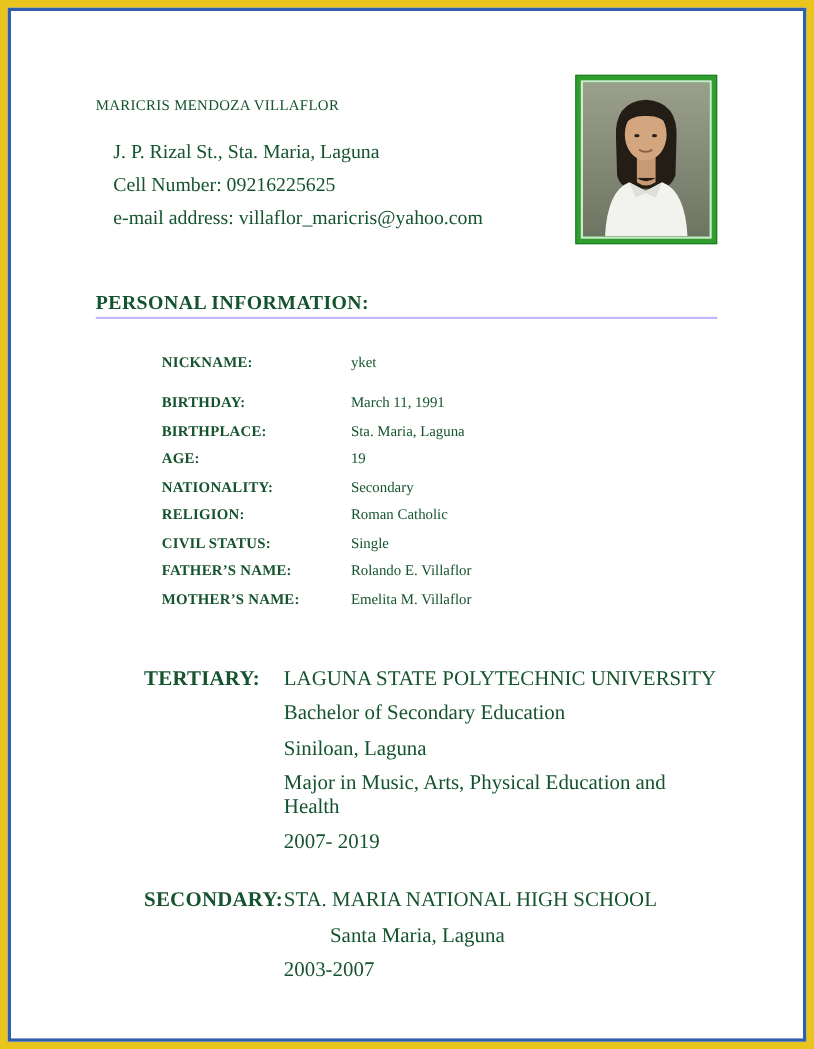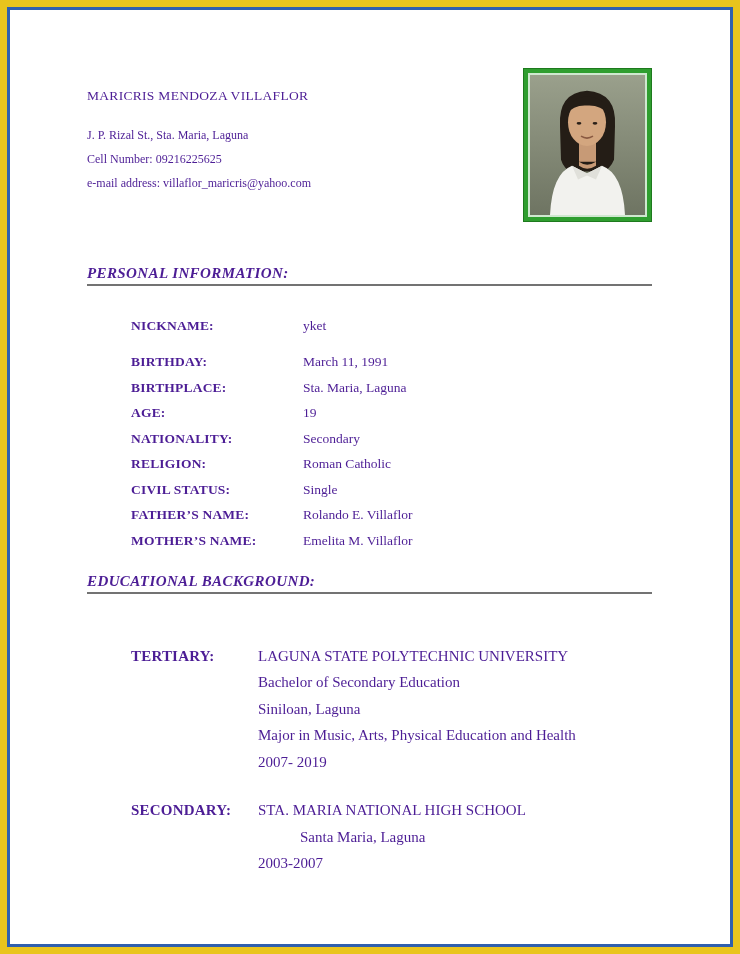--- a/index.html
+++ b/index.html
@@ -21,32 +21,32 @@
     background: #ffffff;
     position: relative;
     overflow: hidden;
   }
   .content {
     position: absolute;
     left: 77px;
     right: 78px;
     top: 0;
     bottom: 0;
-    color: #4c1d95;
+    color: #14532d;
   }
 
   
   .header-block { position: relative; height: 215px; }
   .header-text { position: absolute; left: 0; top: 78px; }
   .name-line {
     font-size: 13.5px;
     letter-spacing: 0.3px;
     margin-bottom: 24px;
   }
-  .contact-line { font-size: 12px; margin-bottom: 9px; }
+  .contact-line { font-size: 18px; margin-bottom: 9px; margin-left: 16px; }
 
   .photo-frame {
     position: absolute;
     right: 0;
     top: 58px;
     width: 129px;
     height: 154px;
     background: #2f9e2f;
     border: 1px solid #1d7a1d;
     padding: 4px;
@@ -54,41 +54,40 @@
   .photo-inner {
     width: 100%;
     height: 100%;
     border: 2px solid #cfe8cf;
     overflow: hidden;
   }
   .photo-inner svg { display: block; width: 100%; height: 100%; }
 
   
   .section-heading {
-    font-size: 15px;
+    font-size: 18px;
     font-weight: bold;
     letter-spacing: 0.4px;
-    border-bottom: 2px solid #737373;
+    border-bottom: 2px solid #c4b5fd;
     padding-bottom: 2px;
     width: 100%;
-    font-style: italic;
   }
   .heading-personal { margin-top: 40px; }
   .heading-education { margin-top: 24px; }
 
   
   .personal-table { margin: 32px 0 0 44px; }
   .p-row { display: flex; font-size: 13.5px; margin-bottom: 9.5px; }
   .p-row.gap-after { margin-bottom: 20px; }
-  .p-label { width: 172px; font-weight: bold; letter-spacing: 0.2px; }
+  .p-label { width: 172px; font-weight: bold; letter-spacing: 0.2px; margin-left: 16px; }
   .p-value { flex: 1; }
 
   
   .edu-block { margin: 54px 0 0 44px; }
-  .edu-entry { display: flex; font-size: 15px; margin-bottom: 22px; }
+  .edu-entry { display: flex; font-size: 19px; margin-bottom: 22px; }
   .edu-label { width: 127px; font-weight: bold; letter-spacing: 0.2px; }
   .edu-lines { flex: 1; }
   .edu-line { margin-bottom: 9.5px; }
   .edu-line.indent { padding-left: 42px; font-family: Liberation Serif, serif; }
 </style>
 </head>
 <body>
 
 <div class="page-frame">
   <div class="blue-frame">
@@ -168,21 +167,20 @@
         <div class="p-row">
           <div class="p-label">FATHER’S NAME:</div>
           <div class="p-value">Rolando E. Villaflor</div>
         </div>
         <div class="p-row">
           <div class="p-label">MOTHER’S NAME:</div>
           <div class="p-value">Emelita M. Villaflor</div>
         </div>
       </div>
 
-      <div class="section-heading heading-education">EDUCATIONAL BACKGROUND:</div>
 
       <div class="edu-block">
         <div class="edu-entry">
           <div class="edu-label">TERTIARY:</div>
           <div class="edu-lines">
             <div class="edu-line">LAGUNA STATE POLYTECHNIC UNIVERSITY</div>
             <div class="edu-line">Bachelor of Secondary Education</div>
             <div class="edu-line">Siniloan, Laguna</div>
             <div class="edu-line">Major in Music, Arts, Physical Education and Health</div>
             <div class="edu-line">2007- 2019</div>

